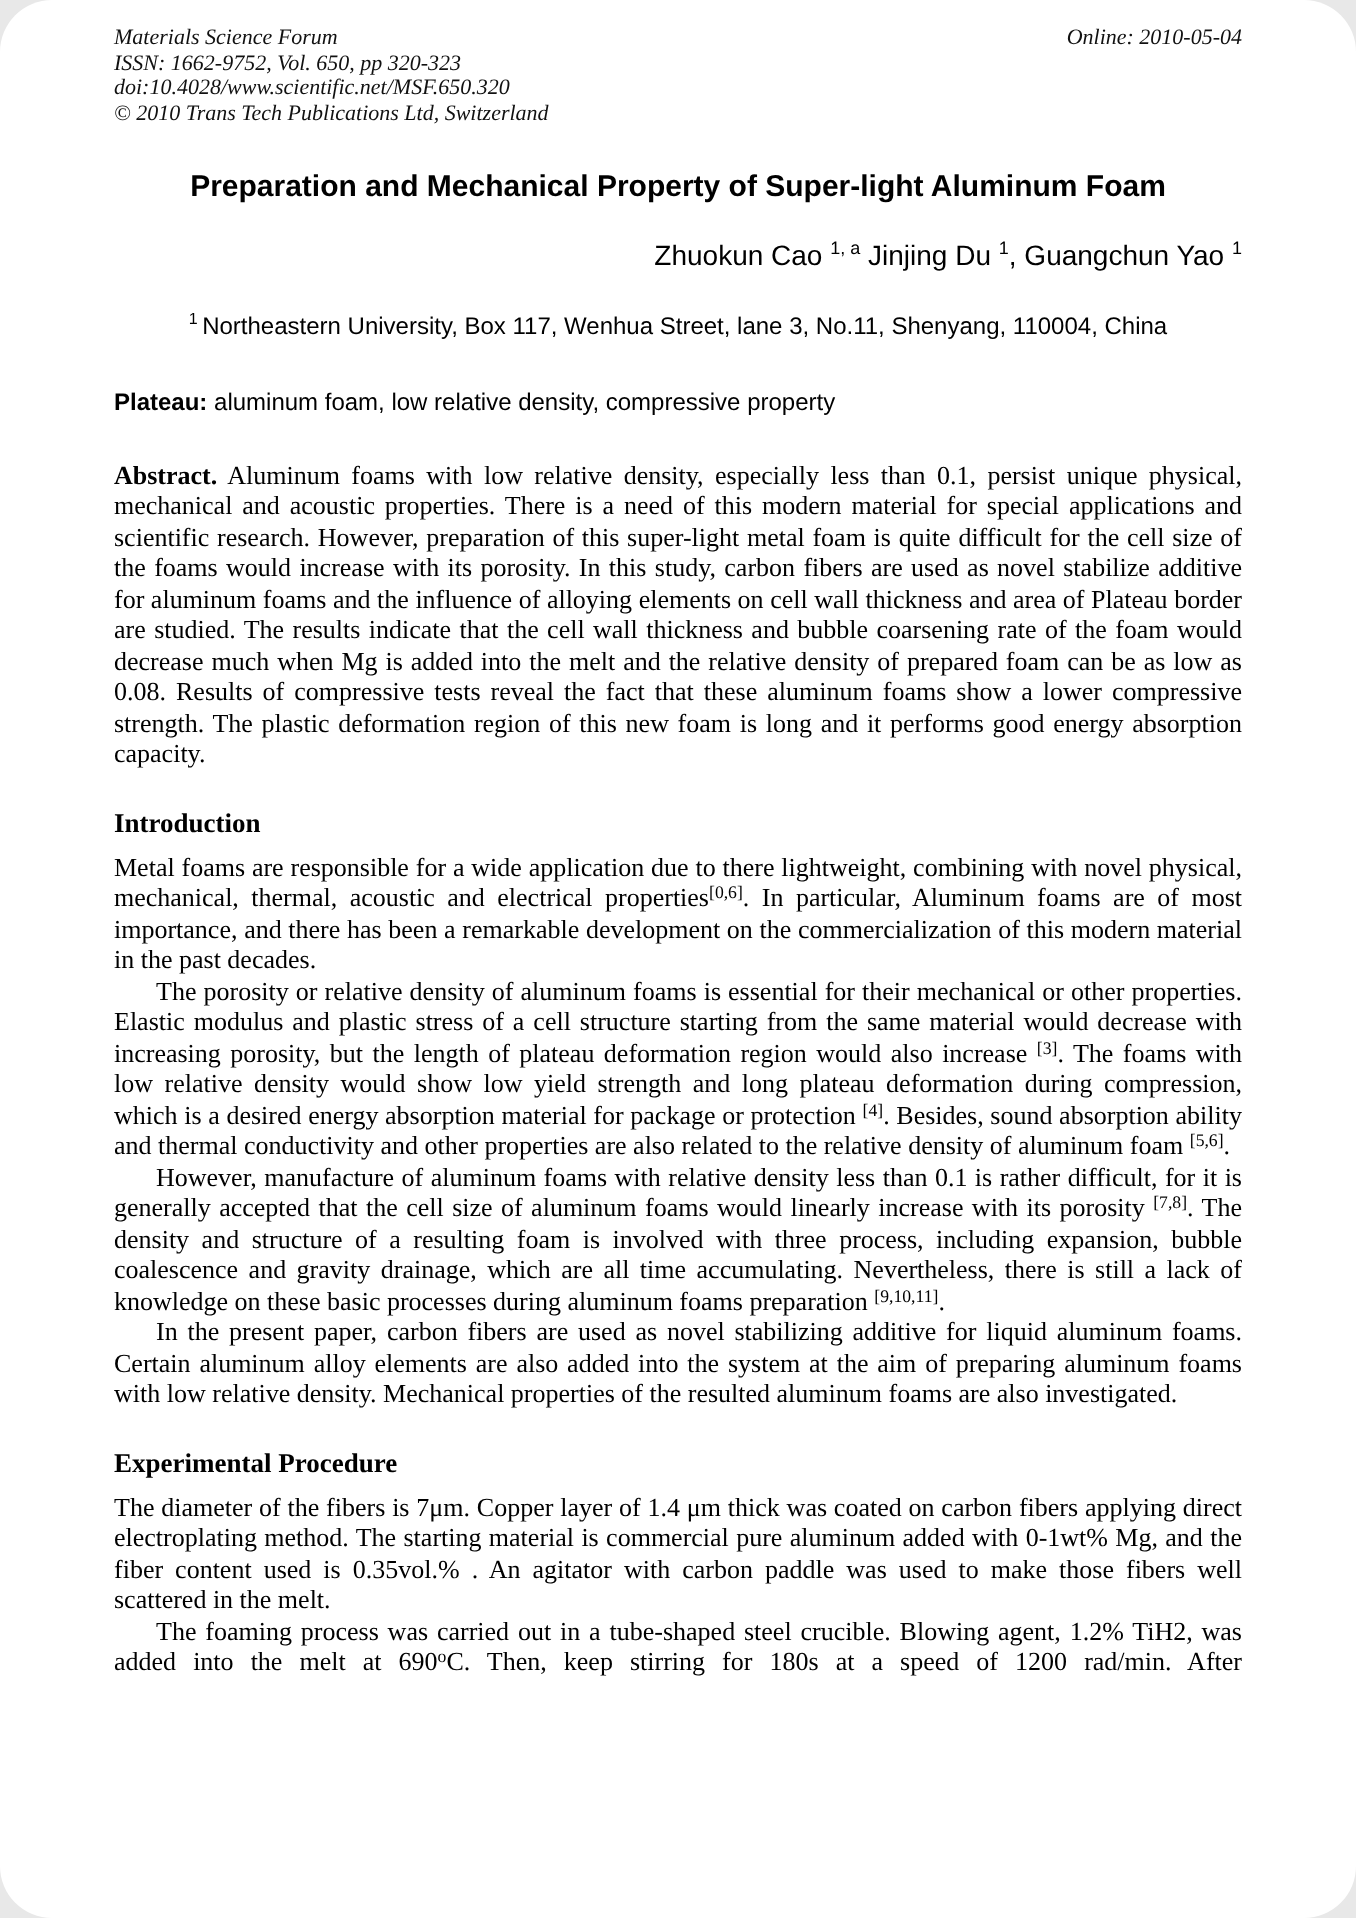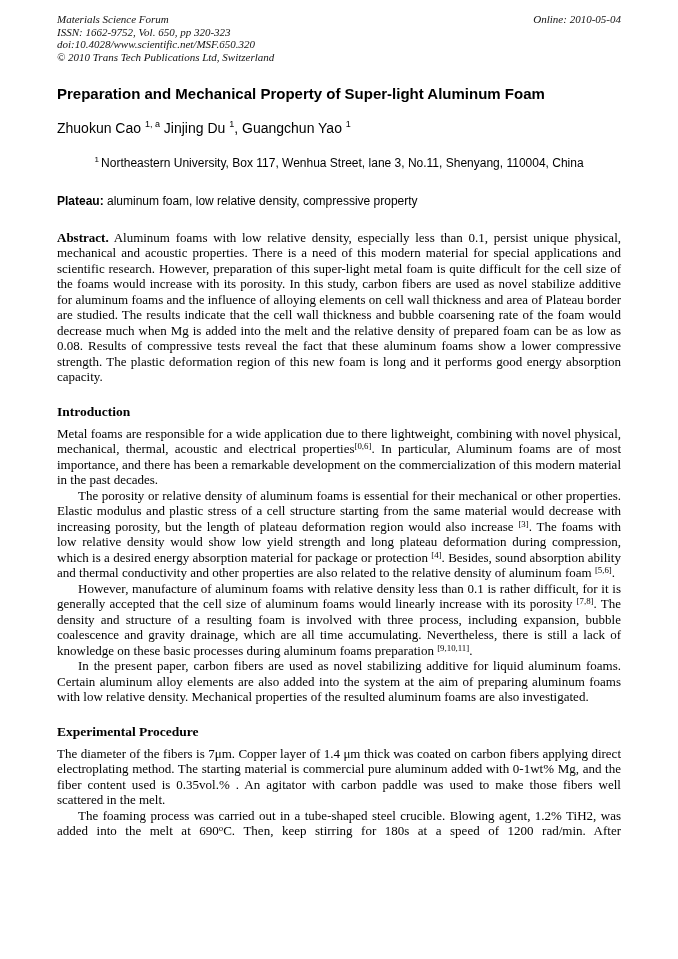--- a/index.html
+++ b/index.html
@@ -6,42 +6,44 @@
   html, body { background: #e8e8e8; }
   body { width: 678px; font-family: "Liberation Serif", serif; }
   .page {
     position: relative;
     width: 678px;
     height: 959px;
     background: #ffffff;
     color: #000000;
     padding: 13px 57px 0 57px;
     overflow: hidden;
+    border-radius: 26px;
   }
   .header {
     display: flex;
     justify-content: space-between;
     align-items: flex-start;
     font-family: "Liberation Serif", serif;
     font-style: italic;
     font-size: 11px;
     line-height: 12.5px;
     color: #111111;
   }
   .paper-title {
     margin-top: 22px;
+    text-align: center;
     font-family: "Liberation Sans", sans-serif;
     font-weight: bold;
     font-size: 15px;
     line-height: 18px;
     color: #000000;
   }
   .authors {
     margin-top: 13px;
-    text-align: left;
+    text-align: right;
     font-family: "Liberation Sans", sans-serif;
     font-size: 14px;
     line-height: 17px;
   }
   .authors sup { font-size: 9px; }
   .affiliation {
     margin-top: 16px;
     text-align: center;
     font-family: "Liberation Sans", sans-serif;
     font-size: 12px;

